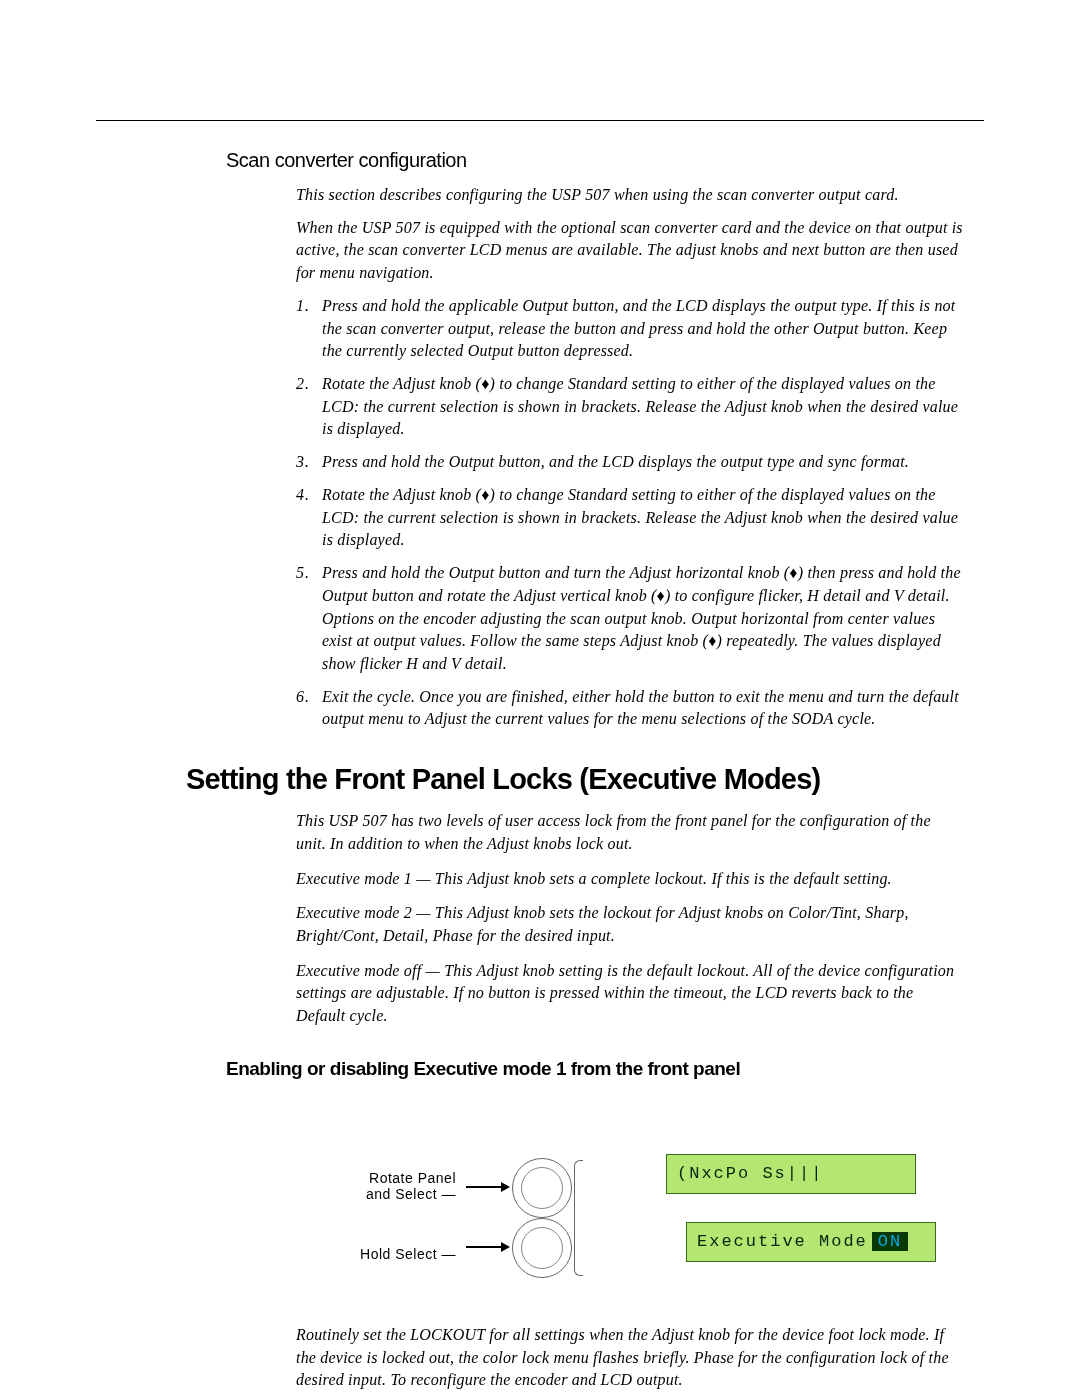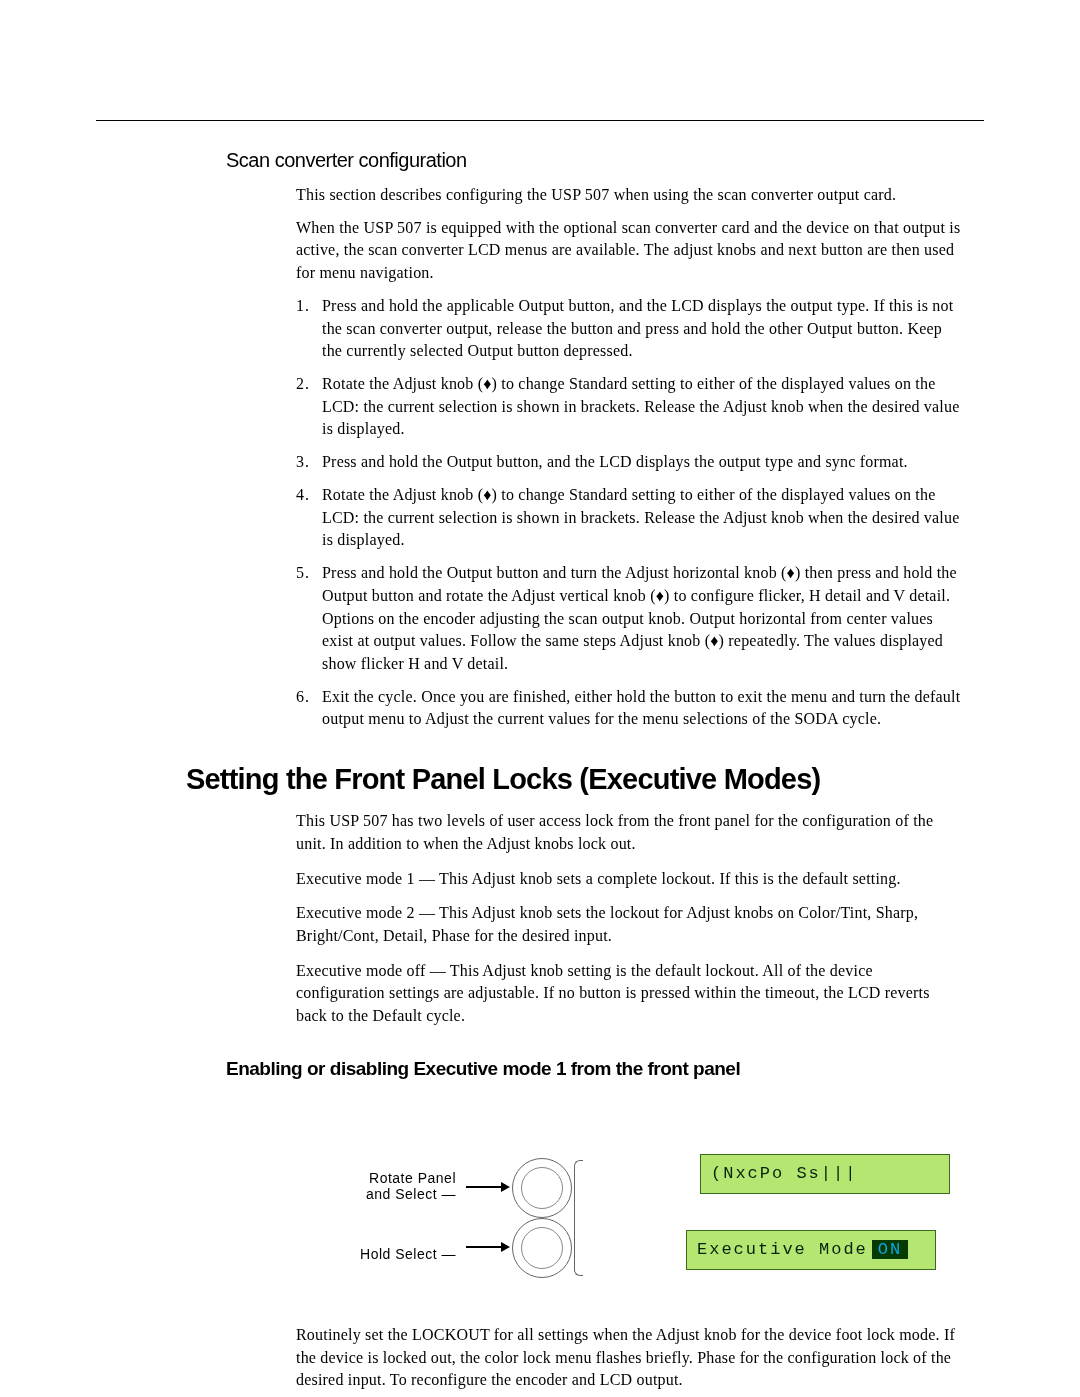--- a/index.html
+++ b/index.html
@@ -3,21 +3,21 @@
 <meta charset="utf-8">
 <style>
   html,body{margin:0;padding:0;background:#fff;color:#000;font-family:"Times New Roman",Times,serif;}
   .page{width:1080px;min-height:1397px;margin:0 auto;position:relative;box-sizing:border-box;padding:72px 96px 60px 96px;}
   .hr{border-top:1.6px solid #000;margin:48px 0 28px 0;}
   
   .h-sub{font-family:Verdana,Geneva,sans-serif;font-weight:normal;font-size:20px;letter-spacing:-0.5px;margin-left:130px;margin-bottom:12px;}
   .h-main{font-family:Verdana,Geneva,sans-serif;font-weight:bold;font-size:29px;letter-spacing:-0.8px;margin-left:90px;margin-top:32px;margin-bottom:14px;}
   .h-sub2{font-family:Verdana,Geneva,sans-serif;font-weight:bold;font-size:19px;letter-spacing:-0.5px;margin-left:130px;margin-top:30px;margin-bottom:14px;}
   
-  .body-col{margin-left:200px;margin-right:20px;font-size:16px;line-height:1.42;letter-spacing:0.2px;}
+  .body-col{margin-left:200px;margin-right:20px;font-size:16px;line-height:1.42;letter-spacing:0.2px;font-style:italic;}
   .para{margin:0 0 10px 0;}
   
   .step-list{list-style:none;padding:0;margin:0 0 0 0;}
   .step-list>li{display:flex;margin-bottom:10px;}
   .num{min-width:26px;font-size:16px;letter-spacing:1px;}
   .step-text{flex:1;}
   
   .exec .label-text{display:inline;}
   .exec p{margin:0 0 12px 0;}
   
@@ -31,22 +31,22 @@
   .arrow{position:absolute;width:44px;height:10px;left:170px;}
   .arrow1{top:80px;}
   .arrow2{top:140px;}
   .arrow:before{content:"";position:absolute;left:0;right:8px;top:4px;border-top:2px solid #000;}
   .arrow:after{content:"";position:absolute;right:0;top:0;width:0;height:0;border-top:5px solid transparent;border-bottom:5px solid transparent;border-left:9px solid #000;}
   .lbl{position:absolute;font-family:Verdana,Geneva,sans-serif;font-size:14px;text-align:right;letter-spacing:0.5px;}
   .lbl1{left:0;top:68px;width:160px;}
   .lbl2{left:0;top:144px;width:160px;}
   
   .lcd-box{position:absolute;border:1px solid #3a6b1d;background:#b5e672;font-family:"Courier New",monospace;font-size:17px;letter-spacing:2px;color:#07240a;display:flex;align-items:center;padding:0 10px;box-sizing:border-box;overflow:hidden;}
-  .lcd-top{left:404px;top:52px;width:250px;height:40px;}
-  .lcd-bot{left:390px;top:128px;width:250px;height:40px;}
+  .lcd-top{left:370px;top:52px;width:250px;height:40px;}
+  .lcd-bot{left:390px;top:120px;width:250px;height:40px;}
   .lcd-bot .rev{display:inline-block;background:#063a00;color:#0ea5e9;padding:0 6px;margin-left:4px;}
   
   .between-label{position:absolute;left:288px;top:66px;font-family:"Courier New",monospace;font-size:13px;line-height:1.3;letter-spacing:1px;width:100px;color:#111;}
   
   .brace{position:absolute;left:278px;top:58px;height:116px;width:8px;}
   .brace:before,.brace:after{content:"";position:absolute;left:0;width:8px;height:50%;border-left:1px solid #666;}
   .brace:before{top:0;border-top:1px solid #666;border-top-left-radius:6px;}
   .brace:after{bottom:0;border-bottom:1px solid #666;border-bottom-left-radius:6px;}
 </style>
 </head>

